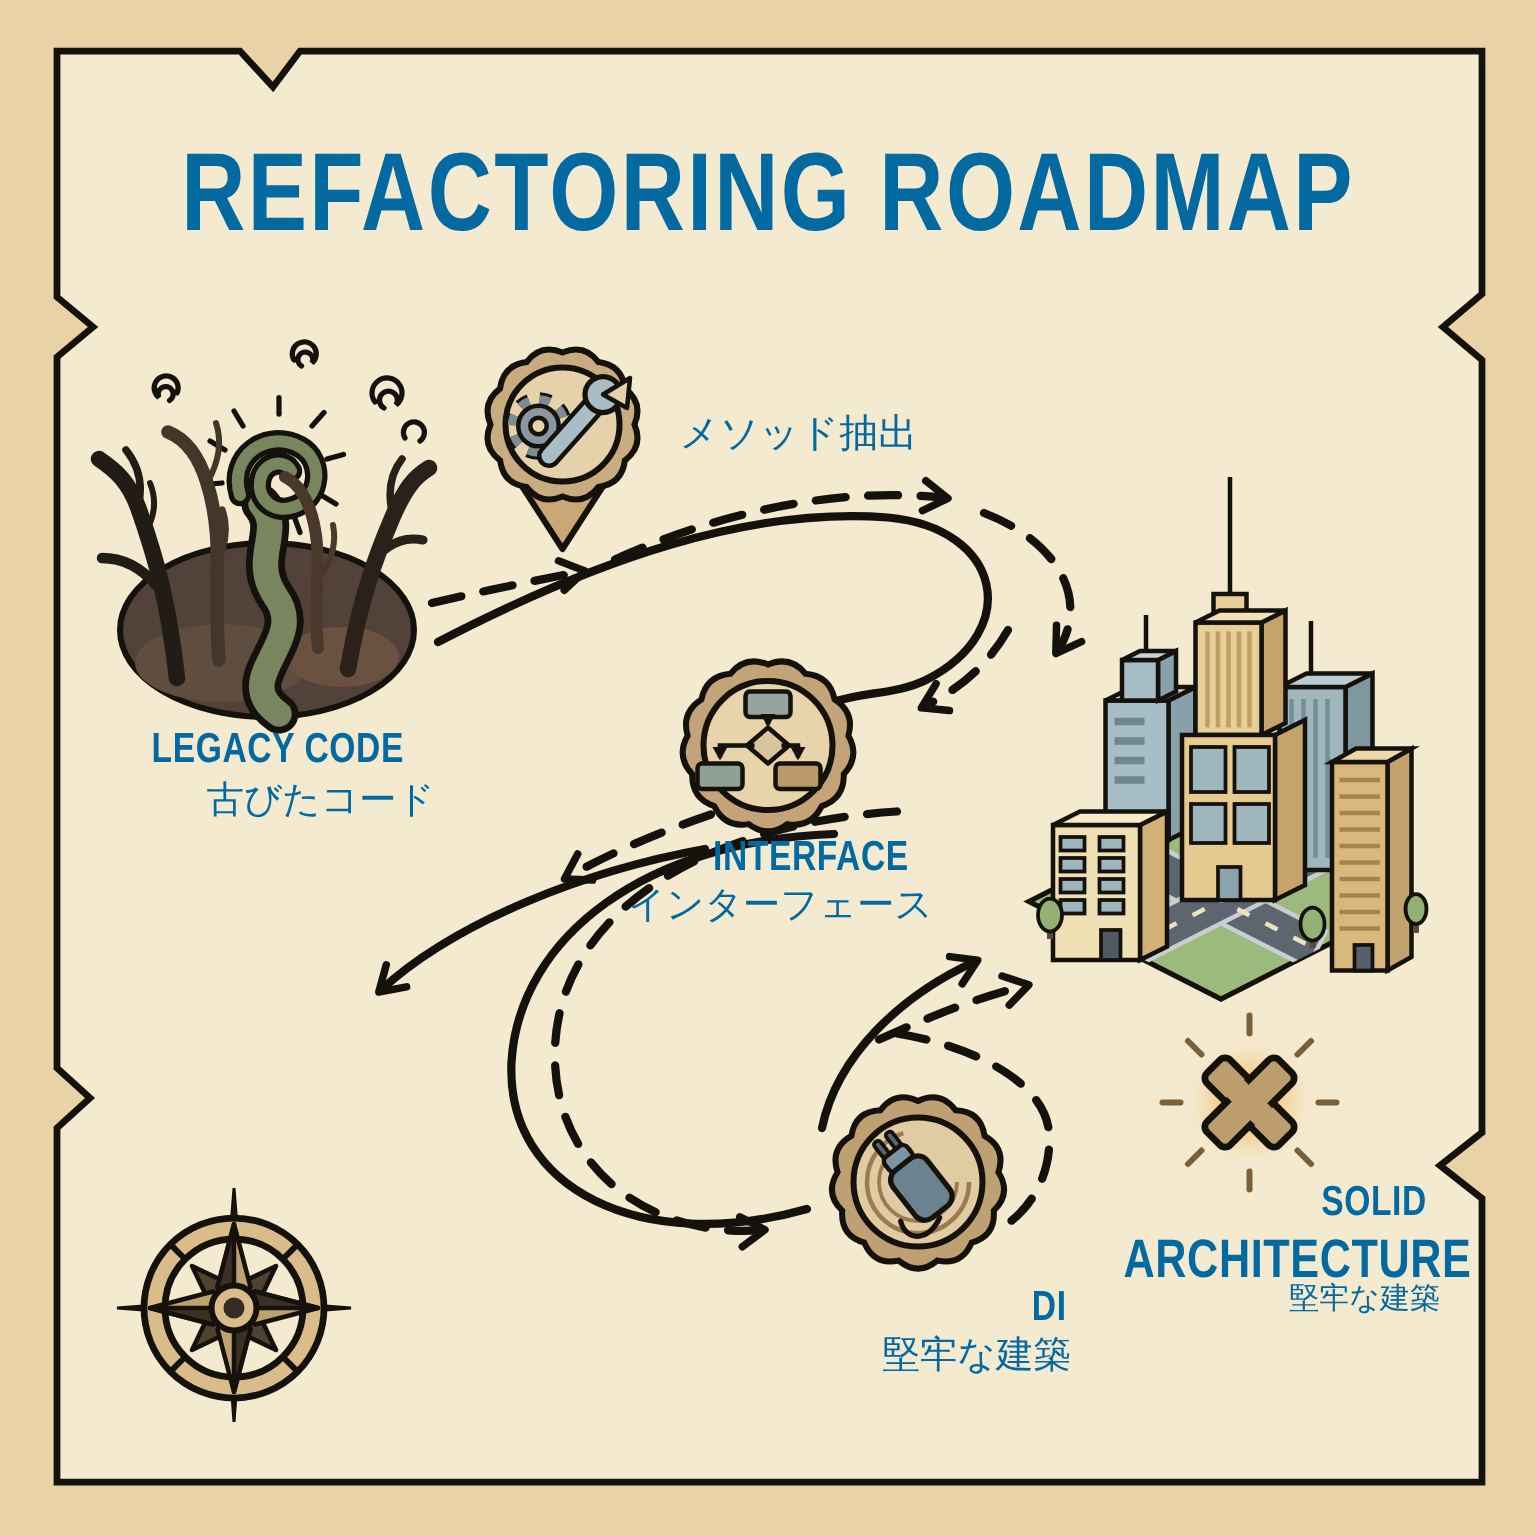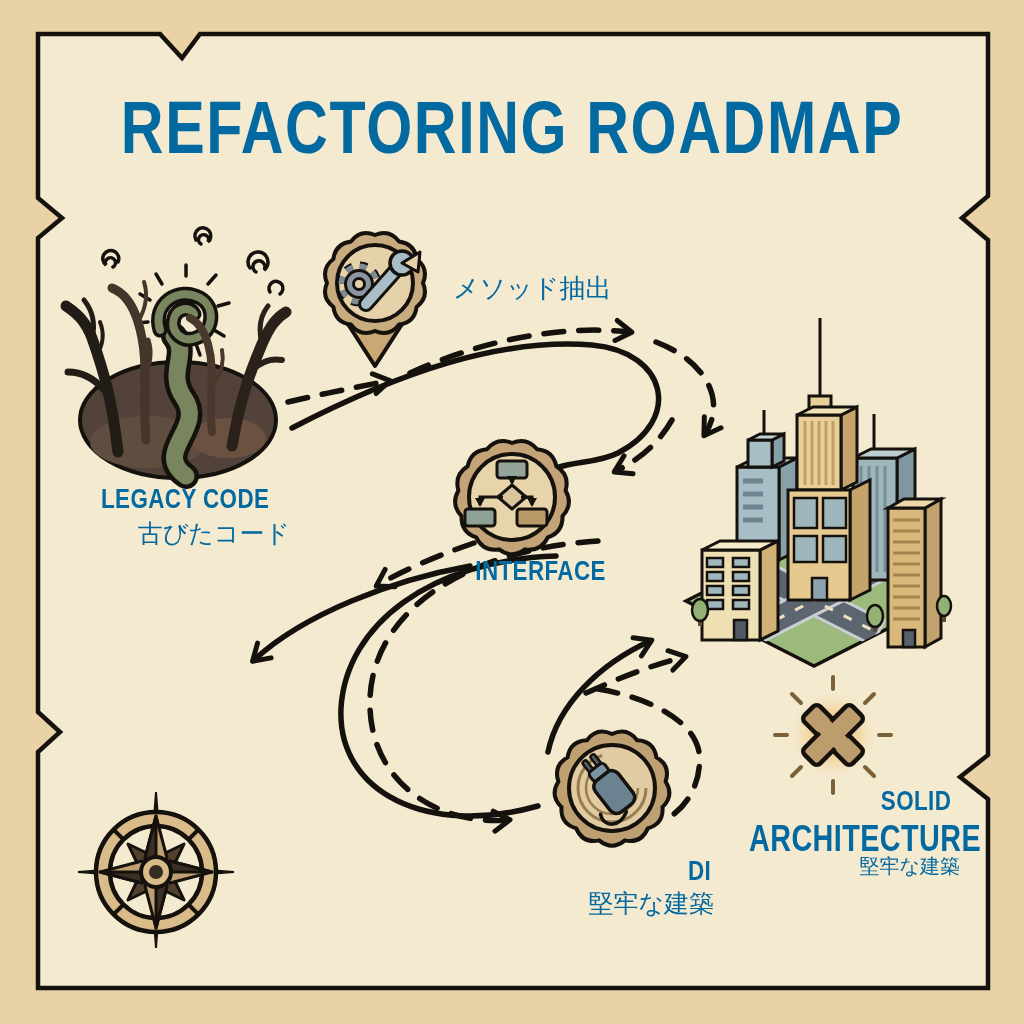--- a/index.html
+++ b/index.html
@@ -311,20 +311,21 @@
 </svg>
 
 <div class="lbl title"><span class="cond">REFACTORING ROADMAP</span></div>
 
 <div class="lbl en ctr" style="left:70px;top:484px;width:220px;font-size:28px;"><span class="cond">LEGACY CODE</span></div>
 <div class="lbl ja ctr" style="left:70px;top:520px;width:220px;font-size:25px;">古びたコード</div>
 
 <div class="lbl ja" style="left:453px;top:274px;font-size:26px;">メソッド抽出</div>
 
 <div class="lbl en ctr" style="left:402px;top:556px;width:220px;font-size:28px;"><span class="cond">INTERFACE</span></div>
+<div class="lbl ja ctr" style="left:402px;top:590px;width:220px;font-size:25px;">インターフェース</div>
 
 <div class="lbl en ctr" style="left:514px;top:856px;width:200px;font-size:28px;"><span class="cond">DI</span></div>
 <div class="lbl ja ctr" style="left:514px;top:890px;width:200px;font-size:25px;">堅牢な建築</div>
 
 <div class="lbl en ctr" style="left:720px;top:786px;width:240px;font-size:28px;"><span class="cond">SOLID</span></div>
 <div class="lbl en ctr" style="left:720px;top:820px;width:240px;font-size:36px;"><span class="cond">ARCHITECTURE</span></div>
 <div class="lbl ja ctr" style="left:720px;top:856px;width:240px;font-size:20px;">堅牢な建築</div>
 
 </div>
 

